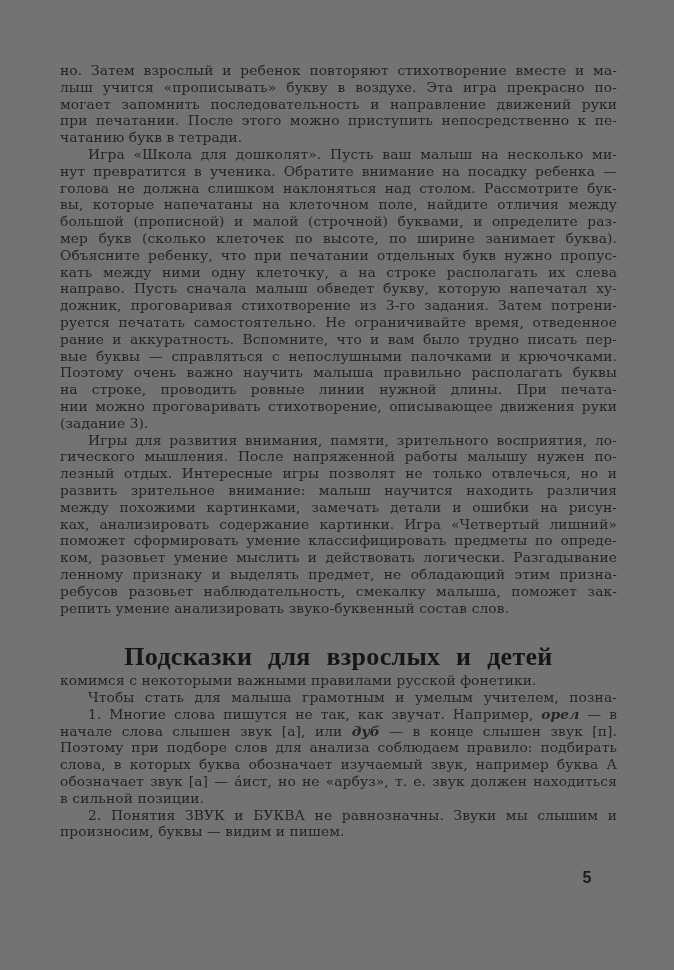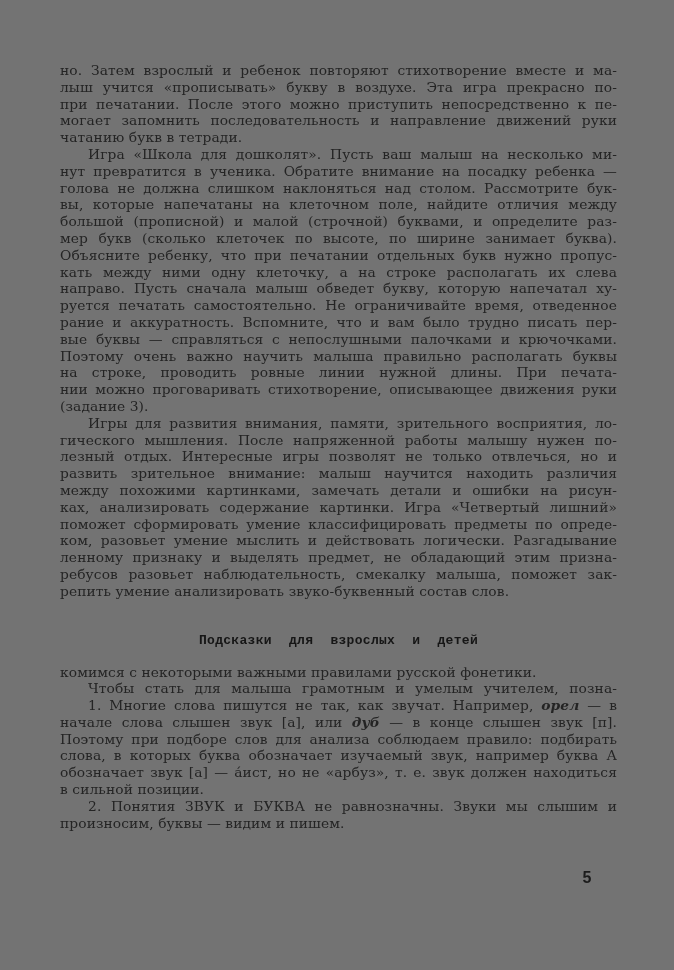--- a/index.html
+++ b/index.html
@@ -31,25 +31,25 @@
     letter-spacing: 0.1px;
   }
   .line.j {
     text-align: justify;
     text-align-last: justify;
   }
   .line.ind { text-indent: 28px; }
   .b { font-weight: normal; }
   .i { font-style: italic; font-weight: bold; }
   .heading {
-    margin: 30px 0 12px 0;
+    margin: 30px 0 4px 0;
     text-align: center;
-    font-family: Liberation Mono, monospace;
+    font-family: Liberation Serif, serif;
     font-weight: 700;
-    font-size: 13px;
+    font-size: 26px;
     line-height: 22px;
     letter-spacing: 0.3px;
     word-spacing: 9px;
     color: #161616;
   }
   .pagenum {
     position: absolute;
     left: 578px;
     top: 869px;
     width: 18px;
@@ -62,34 +62,35 @@
 </style>
 </head>
 <body>
 
 <div class="page">
   <div class="col">
     <div>
         <div class="para">
           <div class="line j"><span>но. Затем взрослый и ребенок повторяют стихотворение вместе и ма-</span></div>
           <div class="line j"><span>лыш учится «прописывать» букву в воздухе. Эта игра прекрасно по-</span></div>
+          <div class="line j"><span>могает запомнить последовательность и направление движений руки</span></div>
           <div class="line j"><span>при печатании. После этого можно приступить непосредственно к пе-</span></div>
-          <div class="line j"><span>могает запомнить последовательность и направление движений руки</span></div>
           <div class="line"><span>чатанию букв в тетради.</span></div>
         </div>
         <div class="para">
           <div class="line j ind"><span class="b">Игра «Школа для дошколят».</span><span> Пусть ваш малыш на несколько ми-</span></div>
           <div class="line j"><span>нут превратится в ученика. Обратите внимание на посадку ребенка —</span></div>
           <div class="line j"><span>голова не должна слишком наклоняться над столом. Рассмотрите бук-</span></div>
           <div class="line j"><span>вы, которые напечатаны на клеточном поле, найдите отличия между</span></div>
           <div class="line j"><span>большой (прописной) и малой (строчной) буквами, и определите раз-</span></div>
           <div class="line j"><span>мер букв (сколько клеточек по высоте, по ширине занимает буква).</span></div>
           <div class="line j"><span>Объясните ребенку, что при печатании отдельных букв нужно пропус-</span></div>
           <div class="line j"><span>кать между ними одну клеточку, а на строке располагать их слева</span></div>
           <div class="line j"><span>направо. Пусть сначала малыш обведет букву, которую напечатал ху-</span></div>
+          <div class="line j"><span>дожник, проговаривая стихотворение из 3-го задания. Затем потрени-</span></div>
           <div class="line j"><span>руется печатать самостоятельно. Не ограничивайте время, отведенное</span></div>
           <div class="line j"><span>рание и аккуратность. Вспомните, что и вам было трудно писать пер-</span></div>
           <div class="line j"><span>вые буквы — справляться с непослушными палочками и крючочками.</span></div>
           <div class="line j"><span>Поэтому очень важно научить малыша правильно располагать буквы</span></div>
           <div class="line j"><span>на строке, проводить ровные линии нужной длины. При печата-</span></div>
           <div class="line j"><span>нии можно проговаривать стихотворение, описывающее движения руки</span></div>
           <div class="line"><span>(задание 3).</span></div>
         </div>
         <div class="para">
           <div class="line j ind"><span class="b">Игры для развития внимания, памяти, зрительного восприятия, ло-</span></div>

